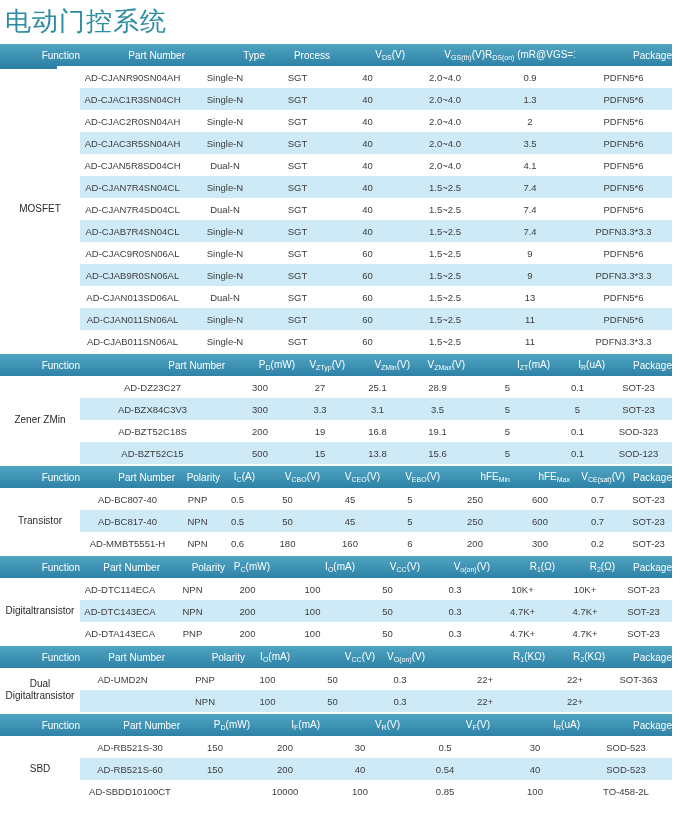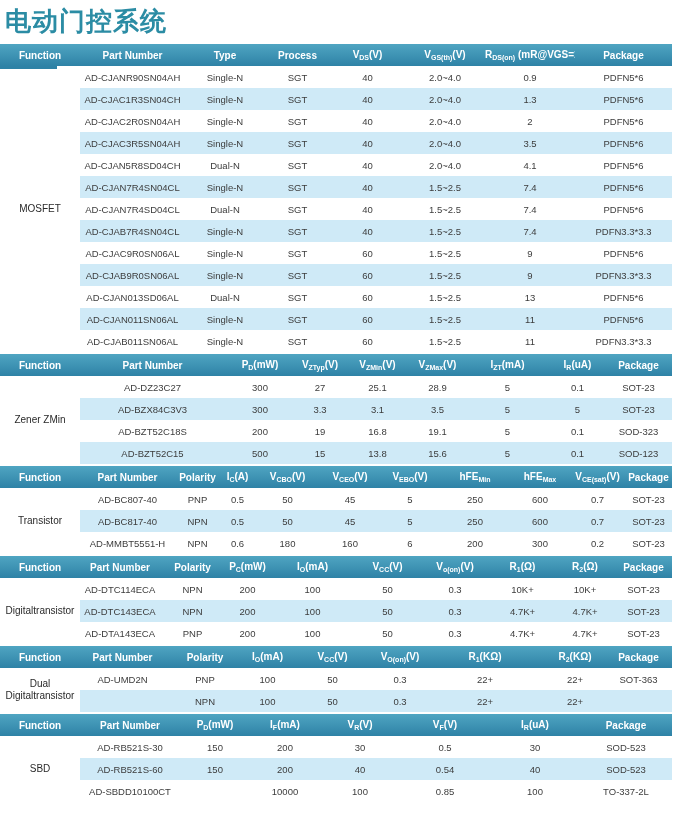--- a/index.html
+++ b/index.html
@@ -14,39 +14,39 @@
   body{background:#fff;}
   .page{
     position:relative;
     width:680px;height:813px;
     background:#fff;
     overflow:hidden;
     font-family:"Liberation Sans",sans-serif;
   }
   .page-title{
     position:absolute;top:4px;left:5px;
-    font-size:26px;font-weight:bold;
+    font-size:26px;font-weight:normal;
     color:var(--accent);
     letter-spacing:1px;
   }
   .tables{
     position:absolute;top:44px;left:0;width:672px;
   }
   table{
     width:672px;
     table-layout:fixed;
     border-collapse:collapse;
     margin-bottom:2px;
   }
   th{
     height:22px;
     background:linear-gradient(180deg,var(--hdr-top),var(--hdr-bottom));
     color:var(--hdr-text);
-    font-size:10px;font-weight:bold;
-    text-align:center;vertical-align:middle;
+    font-size:10px;font-weight:normal;
+    text-align:right;vertical-align:middle;
     white-space:nowrap;
     position:relative;
   }
   th.fn-tab::after{
     content:"";
     position:absolute;left:0;top:100%;
     width:57px;height:3px;
     background:var(--hdr-bottom);
   }
   td{
@@ -515,18 +515,18 @@
             <td>40</td>
             <td>SOD-523</td>
           </tr>
           <tr>
             <td>AD-SBDD10100CT</td>
             <td></td>
             <td>10000</td>
             <td>100</td>
             <td>0.85</td>
             <td>100</td>
-            <td>TO-337-2L</td>
+            <td>TO-458-2L</td>
           </tr>
         </tbody>
       </table>
     </div>
 </div>
 
 </body></html>

